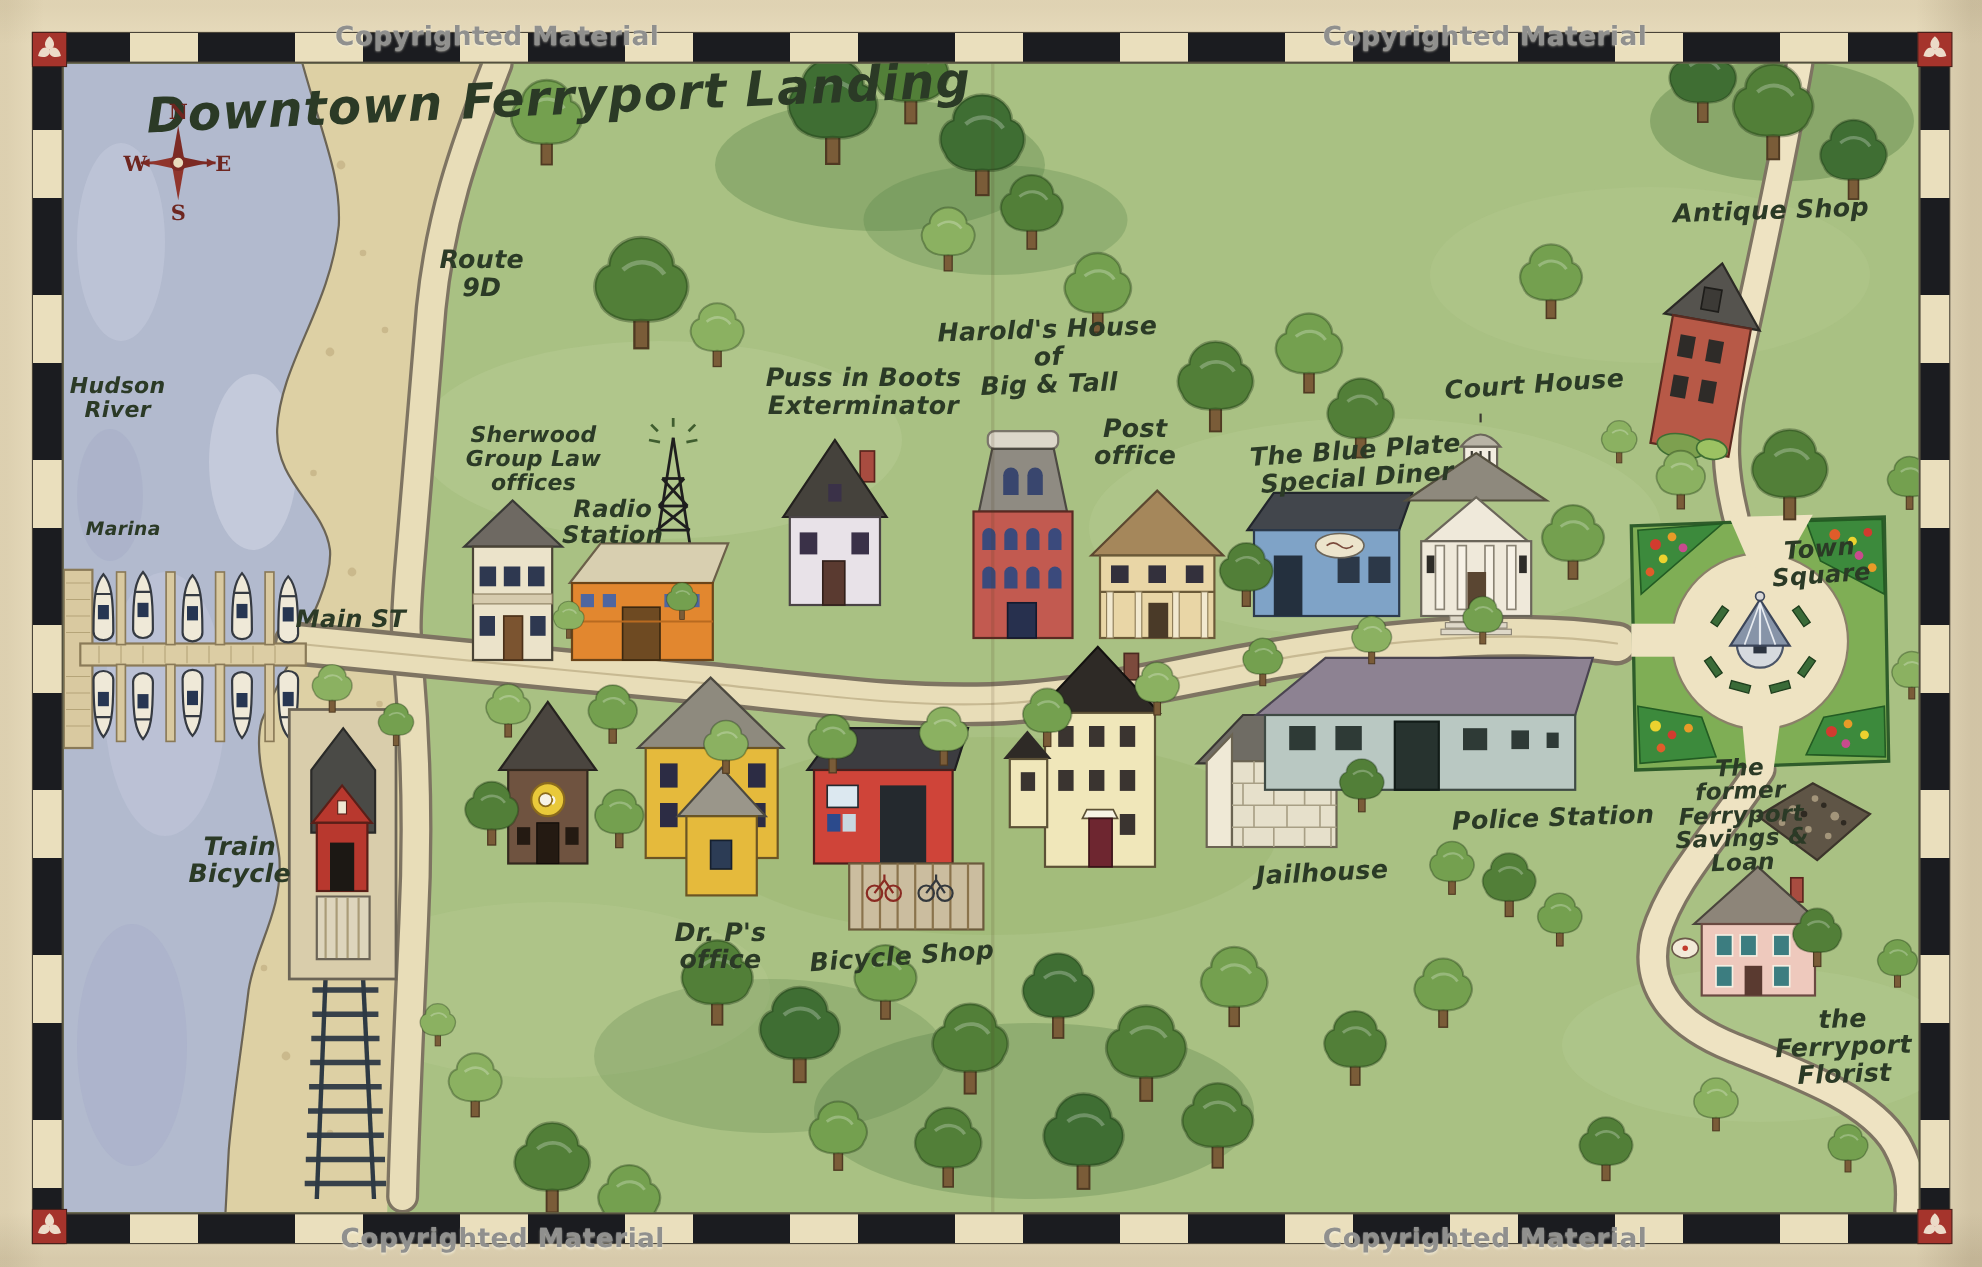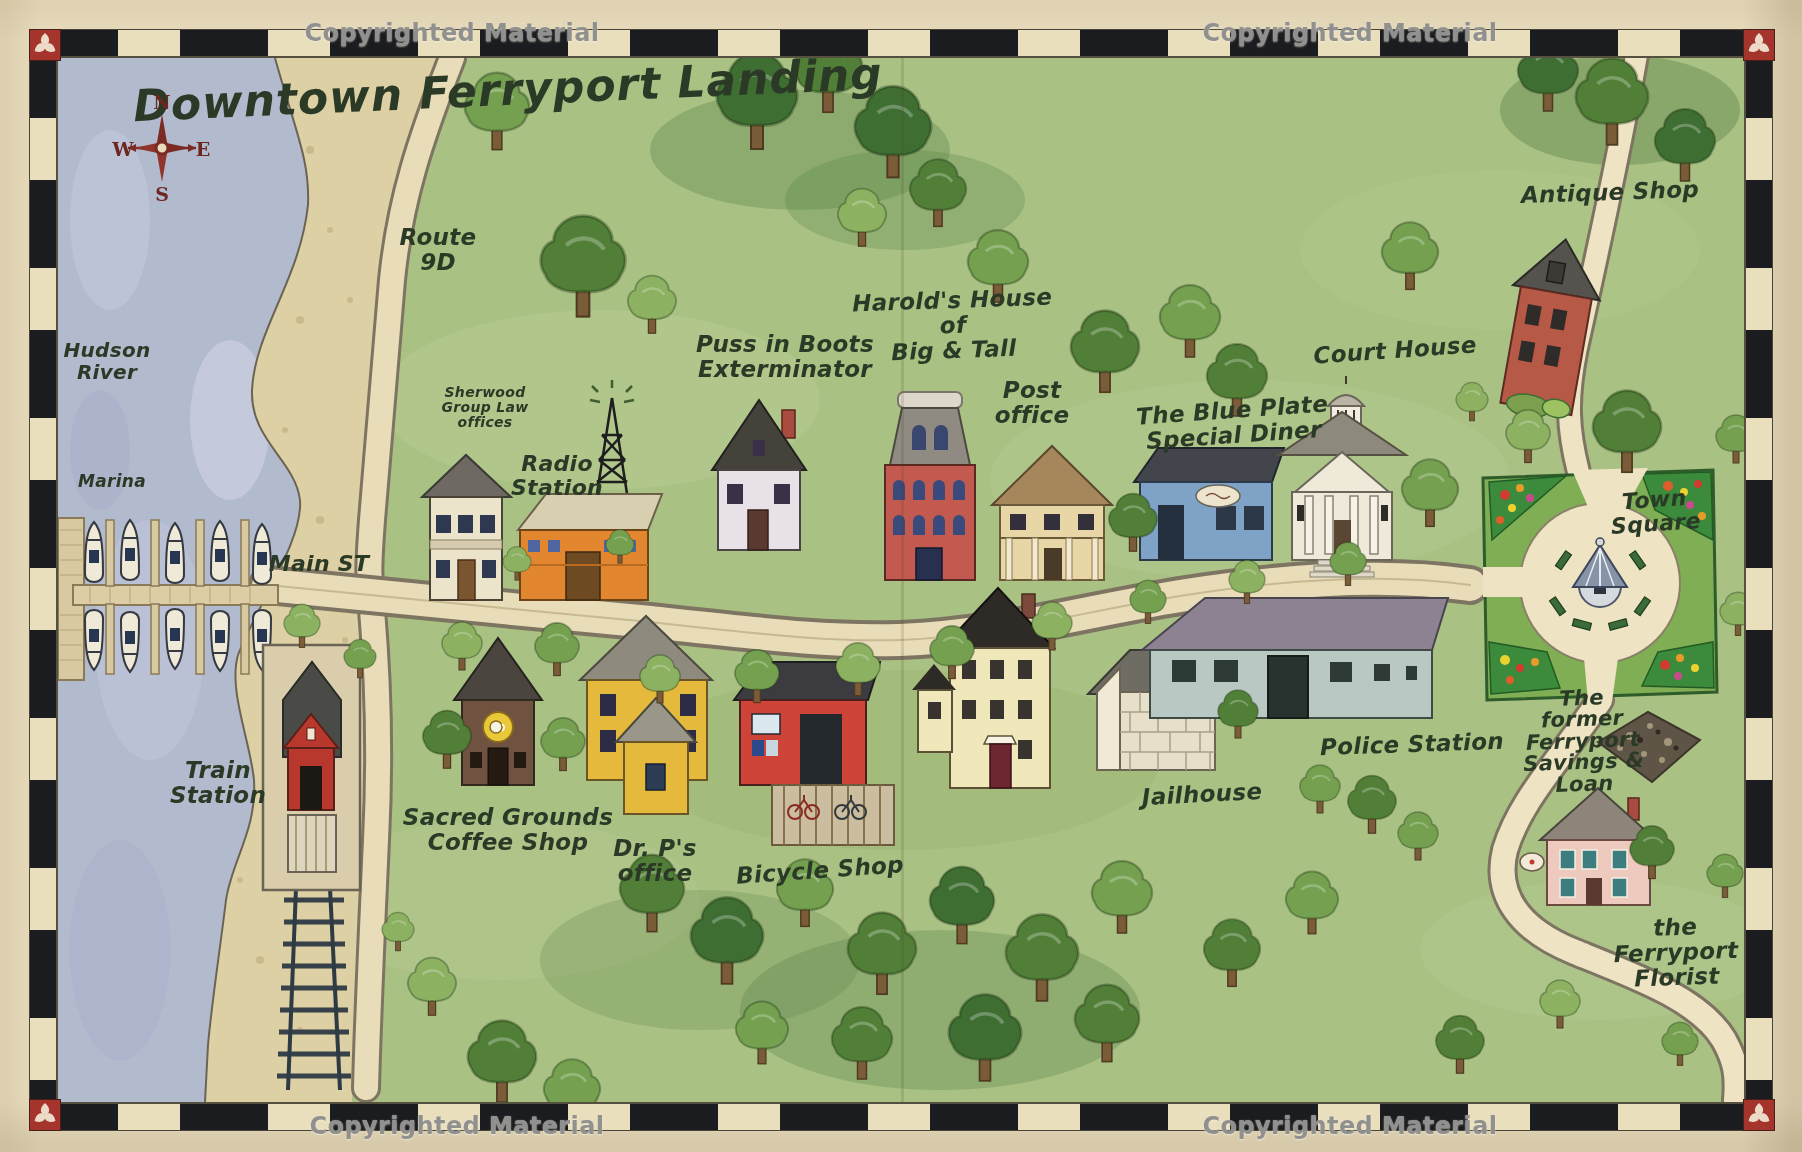--- a/index.html
+++ b/index.html
@@ -693,22 +693,22 @@
   <div class="compass-letter" style="left:162px;top:194px">S</div>
   <div class="compass-letter" style="left:123px;top:149px">W</div>
 
   <div class="lbl" style="left:107px;top:340px;font-size:20px">Hudson
 River</div>
   <div class="lbl" style="left:112px;top:472px;font-size:17px">Marina</div>
   <div class="lbl" style="left:319px;top:552px;font-size:22px">Main ST</div>
   <div class="lbl" style="left:438px;top:225px">Route
 9D</div>
   <div class="lbl" style="left:218px;top:758px">Train
-Station</div>
-  <div class="lbl" style="left:485px;top:385px;font-size:14px">Sherwood
+Bicycle</div>
+  <div class="lbl" style="left:485px;top:385px;font-size:20px">Sherwood
 Group Law
 offices</div>
   <div class="lbl" style="left:557px;top:452px;font-size:22px">Radio
 Station</div>
   <div class="lbl" style="left:785px;top:332px">Puss in Boots
 Exterminator</div>
   <div class="lbl" style="left:953px;top:288px;transform:translate(-50%,0) rotate(-2deg)">Harold's House
 of
 Big &amp; Tall</div>
   <div class="lbl" style="left:1032px;top:378px">Post
@@ -716,22 +716,20 @@
   <div class="lbl" style="left:1233px;top:398px;transform:translate(-50%,0) rotate(-4deg)">The Blue Plate
 Special Diner</div>
   <div class="lbl" style="left:1395px;top:338px;transform:translate(-50%,0) rotate(-4deg)">Court House</div>
   <div class="lbl" style="left:1610px;top:180px;transform:translate(-50%,0) rotate(-2deg)">Antique Shop</div>
   <div class="lbl" style="left:1655px;top:488px;font-size:22px;transform:translate(-50%,0) rotate(-4deg)">Town Square</div>
   <div class="lbl" style="left:1412px;top:732px;transform:translate(-50%,0) rotate(-2deg)">Police Station</div>
   <div class="lbl" style="left:1202px;top:782px;transform:translate(-50%,0) rotate(-3deg)">Jailhouse</div>
   <div class="lbl" style="left:820px;top:858px;transform:translate(-50%,0) rotate(-4deg)">Bicycle Shop</div>
   <div class="lbl" style="left:655px;top:836px">Dr. P's
 office</div>
-  <div class="lbl" style="left:508px;top:805px">Sacred Grounds
-Coffee Shop</div>
   <div class="lbl" style="left:1583px;top:688px;font-size:21px;line-height:1.02;transform:translate(-50%,0) rotate(-2deg)">The
 former
 Ferryport
 Savings &amp;
 Loan</div>
   <div class="lbl" style="left:1676px;top:915px;transform:translate(-50%,0) rotate(-2deg)">the Ferryport
 Florist</div>
 
 </div>
 

